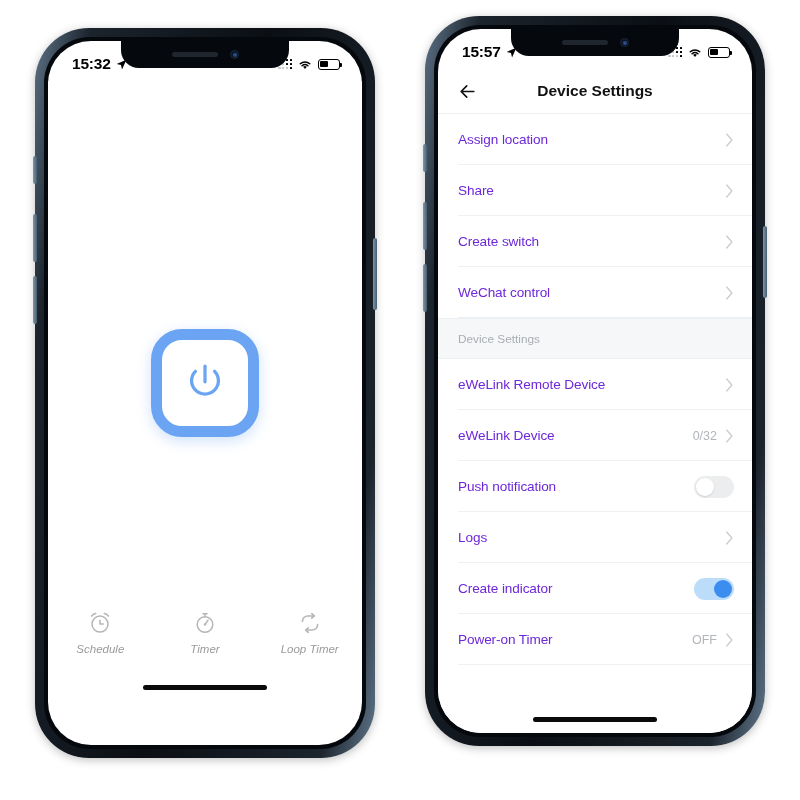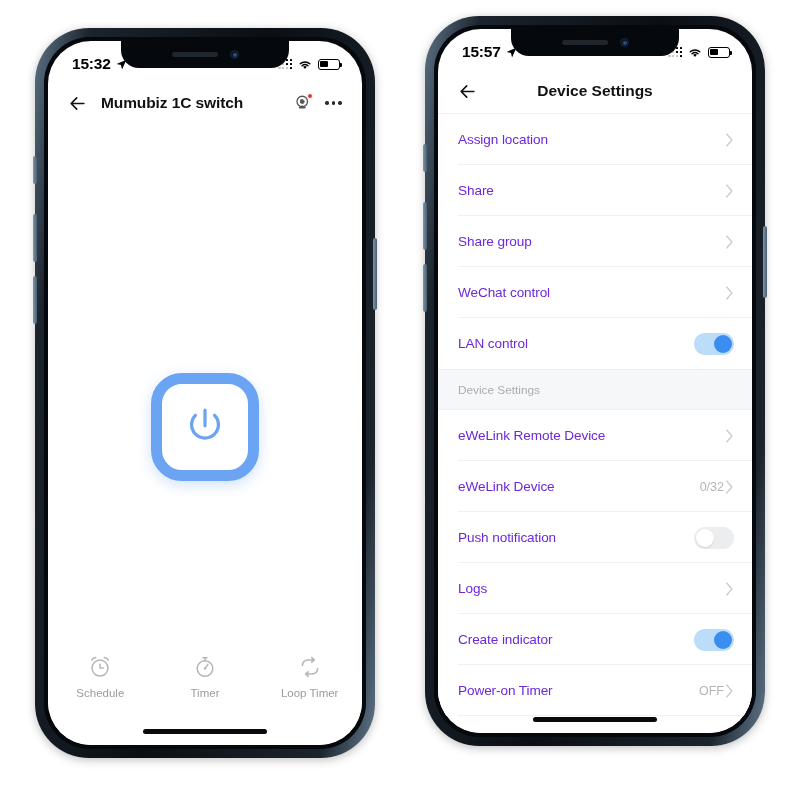--- a/index.html
+++ b/index.html
@@ -219,20 +219,21 @@
     flex: 1;
     display: flex;
     flex-direction: column;
     align-items: center;
     gap: 7px;
     cursor: pointer;
   }
   .tab-label {
     font-size: 11.5px;
     color: #9b9b9b;
+    font-style: italic;
   }
 
   
   .home-ind {
     position: absolute;
     bottom: 11px;
     left: 50%;
     transform: translateX(-50%);
     width: 124px; height: 5px;
     border-radius: 3px;
@@ -265,21 +266,21 @@
   .row.no-div::after { display: none; }
   .row-label {
     font-size: 13.6px;
     color: #6d28d9;
     letter-spacing: -0.1px;
   }
   .row-right {
     margin-left: auto;
     display: flex;
     align-items: center;
-    gap: 1px;
+    gap: 8px;
   }
   .row-value {
     font-size: 12.5px;
     color: #b1b5ba;
   }
   .chevron { display:block; }
 
   .section-head {
     height: 41px;
     background: #f6f7f8;
@@ -359,43 +360,20 @@
               <path d="M12 16.5 L9.2 13.3 a4.3 4.3 0 0 1 5.6 0 Z" fill="#000"></path>
               <path d="M4.9 8.6 a10.6 10.6 0 0 1 14.2 0" stroke="#000" stroke-width="2.3" fill="none" stroke-linecap="round"></path>
               <path d="M7.6 11.6 a6.8 6.8 0 0 1 8.8 0" stroke="#000" stroke-width="2.3" fill="none" stroke-linecap="round"></path>
             </svg>
             <div class="battery">
               <div class="fill" style="width:42%"></div>
             </div>
           </div>
         </div>
 
-        <div class="navbar">
-          <svg class="back-arrow" width="19" height="19" viewBox="0 0 24 24">
-            <path d="M20 12 H5 M11 5 L4 12 L11 19" stroke="#111" stroke-width="2.1" fill="none" stroke-linecap="round" stroke-linejoin="round"></path>
-          </svg>
-          <div class="nav-title-left">Mumubiz 1C switch</div>
-          <div class="nav-actions">
-            <div class="cam-icon">
-              <svg width="18" height="18" viewBox="0 0 24 24">
-                <circle cx="11" cy="10" r="7" fill="none" stroke="#555" stroke-width="1.7"></circle>
-                <circle cx="11" cy="10" r="3.2" fill="#555"></circle>
-                <circle cx="13.6" cy="7.2" r="1.3" fill="#fff"></circle>
-                <rect x="6.5" y="17" width="9" height="2.4" rx="1.1" fill="#555"></rect>
-                <rect x="9.6" y="15.4" width="2.6" height="2" fill="#555"></rect>
-              </svg>
-              <span class="cam-dot"></span>
-            </div>
-            <div class="dots-icon">
-              <span></span>
-                <span></span>
-                <span></span>
-            </div>
-          </div>
-        </div>
 
         <div class="device-body">
           <div class="power-wrap">
             <div class="power-btn">
               <svg width="46" height="46" viewBox="0 0 24 24">
                 <path d="M12 3.2 V11.4" stroke="#6ba4f2" stroke-width="1.7" stroke-linecap="round" fill="none"></path>
                 <path d="M7.0 5.9 a7 7 0 1 0 10 0" stroke="#6ba4f2" stroke-width="1.7" fill="none" stroke-linecap="round"></path>
               </svg>
             </div>
           </div>
@@ -506,96 +484,88 @@
           <div class="row">
             <span class="row-label">Share</span>
             <div class="row-right">
               <svg class="chevron" width="9" height="14" viewBox="0 0 8 14">
                 <path d="M1.2 1 L6.4 7 L1.2 13" stroke="#c9ccd0" stroke-width="1.3" fill="none" stroke-linecap="round" stroke-linejoin="round"></path>
               </svg>
             </div>
           </div>
 
           <div class="row">
-            <span class="row-label">Share group</span>
+            <span class="row-label">Create switch</span>
             <div class="row-right">
               <svg class="chevron" width="9" height="14" viewBox="0 0 8 14">
                 <path d="M1.2 1 L6.4 7 L1.2 13" stroke="#c9ccd0" stroke-width="1.3" fill="none" stroke-linecap="round" stroke-linejoin="round"></path>
               </svg>
             </div>
           </div>
 
           <div class="row">
             <span class="row-label">WeChat control</span>
             <div class="row-right">
               <svg class="chevron" width="9" height="14" viewBox="0 0 8 14">
                 <path d="M1.2 1 L6.4 7 L1.2 13" stroke="#c9ccd0" stroke-width="1.3" fill="none" stroke-linecap="round" stroke-linejoin="round"></path>
               </svg>
             </div>
           </div>
 
-          <div class="row no-div">
-            <span class="row-label">LAN control</span>
+
+          <div class="section-head">
+            <span class="section-head-label">Device Settings</span>
+          </div>
+
+          <div class="row">
+            <span class="row-label">eWeLink Remote Device</span>
+            <div class="row-right">
+              <svg class="chevron" width="9" height="14" viewBox="0 0 8 14">
+                <path d="M1.2 1 L6.4 7 L1.2 13" stroke="#c9ccd0" stroke-width="1.3" fill="none" stroke-linecap="round" stroke-linejoin="round"></path>
+              </svg>
+            </div>
+          </div>
+
+          <div class="row">
+            <span class="row-label">eWeLink Device</span>
+            <div class="row-right">
+              <span class="row-value">0/32</span>
+              <svg class="chevron" width="9" height="14" viewBox="0 0 8 14">
+                <path d="M1.2 1 L6.4 7 L1.2 13" stroke="#c9ccd0" stroke-width="1.3" fill="none" stroke-linecap="round" stroke-linejoin="round"></path>
+              </svg>
+            </div>
+          </div>
+
+          <div class="row">
+            <span class="row-label">Push notification</span>
+            <div class="row-right">
+              <div class="toggle off">
+                <span class="knob"></span>
+              </div>
+            </div>
+          </div>
+
+          <div class="row">
+            <span class="row-label">Logs</span>
+            <div class="row-right">
+              <svg class="chevron" width="9" height="14" viewBox="0 0 8 14">
+                <path d="M1.2 1 L6.4 7 L1.2 13" stroke="#c9ccd0" stroke-width="1.3" fill="none" stroke-linecap="round" stroke-linejoin="round"></path>
+              </svg>
+            </div>
+          </div>
+
+          <div class="row">
+            <span class="row-label">Create indicator</span>
             <div class="row-right">
               <div class="toggle on">
                 <span class="knob"></span>
               </div>
             </div>
           </div>
 
-          <div class="section-head">
-            <span class="section-head-label">Device Settings</span>
-          </div>
-
-          <div class="row">
-            <span class="row-label">eWeLink Remote Device</span>
-            <div class="row-right">
-              <svg class="chevron" width="9" height="14" viewBox="0 0 8 14">
-                <path d="M1.2 1 L6.4 7 L1.2 13" stroke="#c9ccd0" stroke-width="1.3" fill="none" stroke-linecap="round" stroke-linejoin="round"></path>
-              </svg>
-            </div>
-          </div>
-
-          <div class="row">
-            <span class="row-label">eWeLink Device</span>
-            <div class="row-right">
-              <span class="row-value">0/32</span>
-              <svg class="chevron" width="9" height="14" viewBox="0 0 8 14">
-                <path d="M1.2 1 L6.4 7 L1.2 13" stroke="#c9ccd0" stroke-width="1.3" fill="none" stroke-linecap="round" stroke-linejoin="round"></path>
-              </svg>
-            </div>
-          </div>
-
-          <div class="row">
-            <span class="row-label">Push notification</span>
-            <div class="row-right">
-              <div class="toggle off">
-                <span class="knob"></span>
-              </div>
-            </div>
-          </div>
-
-          <div class="row">
-            <span class="row-label">Logs</span>
-            <div class="row-right">
-              <svg class="chevron" width="9" height="14" viewBox="0 0 8 14">
-                <path d="M1.2 1 L6.4 7 L1.2 13" stroke="#c9ccd0" stroke-width="1.3" fill="none" stroke-linecap="round" stroke-linejoin="round"></path>
-              </svg>
-            </div>
-          </div>
-
-          <div class="row">
-            <span class="row-label">Create indicator</span>
-            <div class="row-right">
-              <div class="toggle on">
-                <span class="knob"></span>
-              </div>
-            </div>
-          </div>
-
           <div class="row">
             <span class="row-label">Power-on Timer</span>
             <div class="row-right">
               <span class="row-value">OFF</span>
               <svg class="chevron" width="9" height="14" viewBox="0 0 8 14">
                 <path d="M1.2 1 L6.4 7 L1.2 13" stroke="#c9ccd0" stroke-width="1.3" fill="none" stroke-linecap="round" stroke-linejoin="round"></path>
               </svg>
             </div>
           </div>
 

